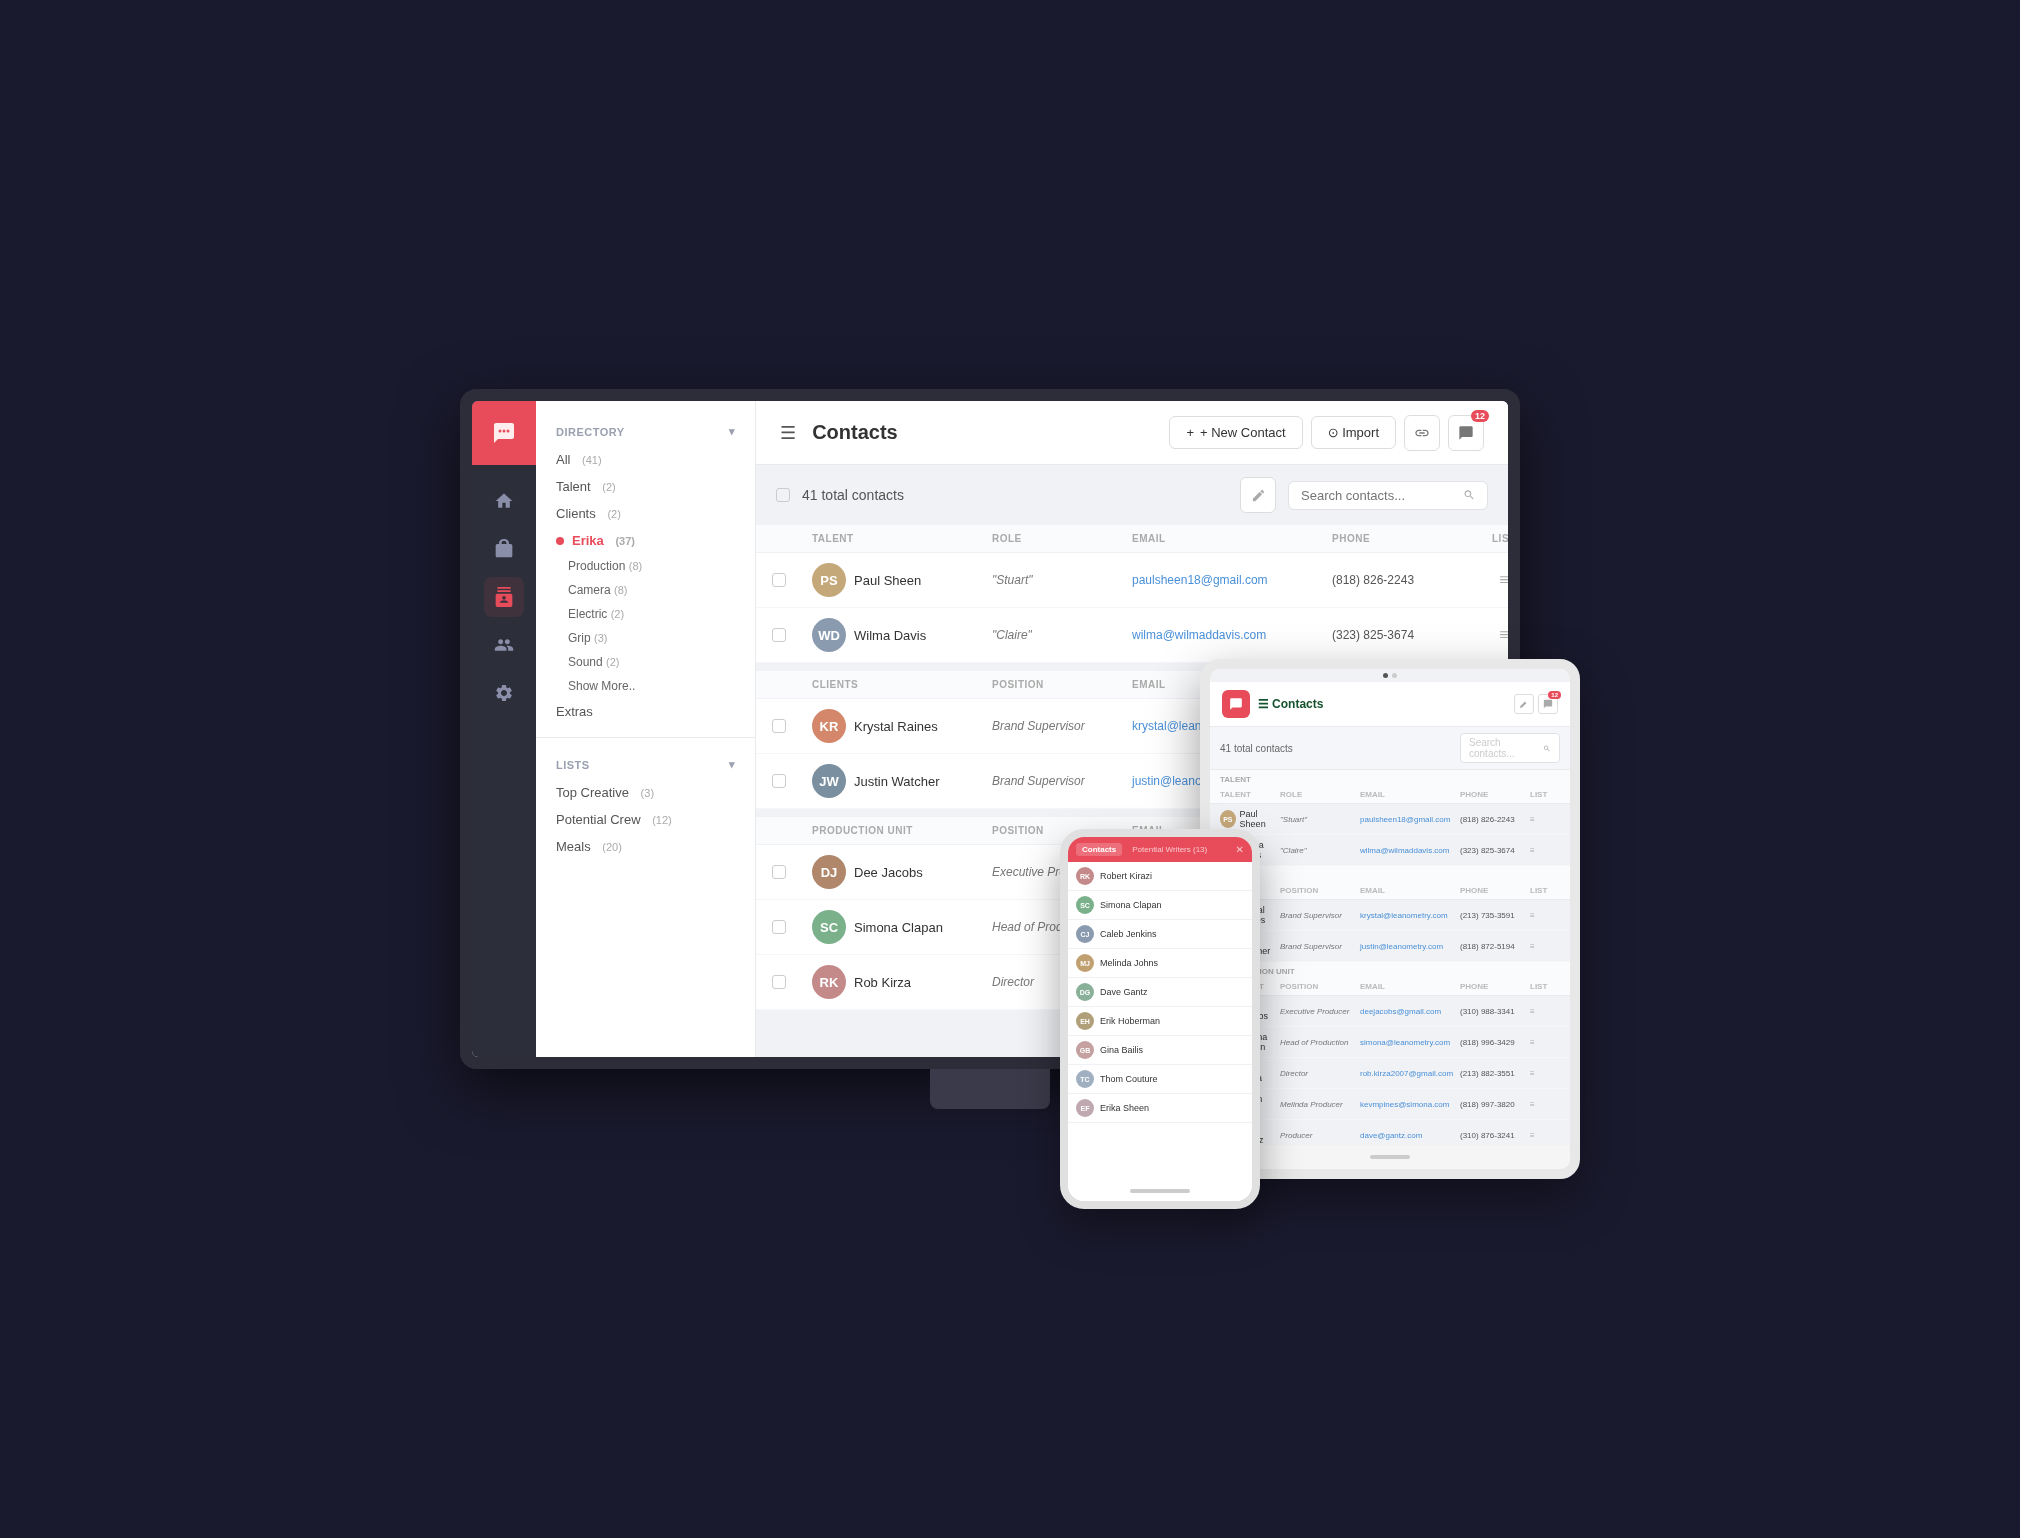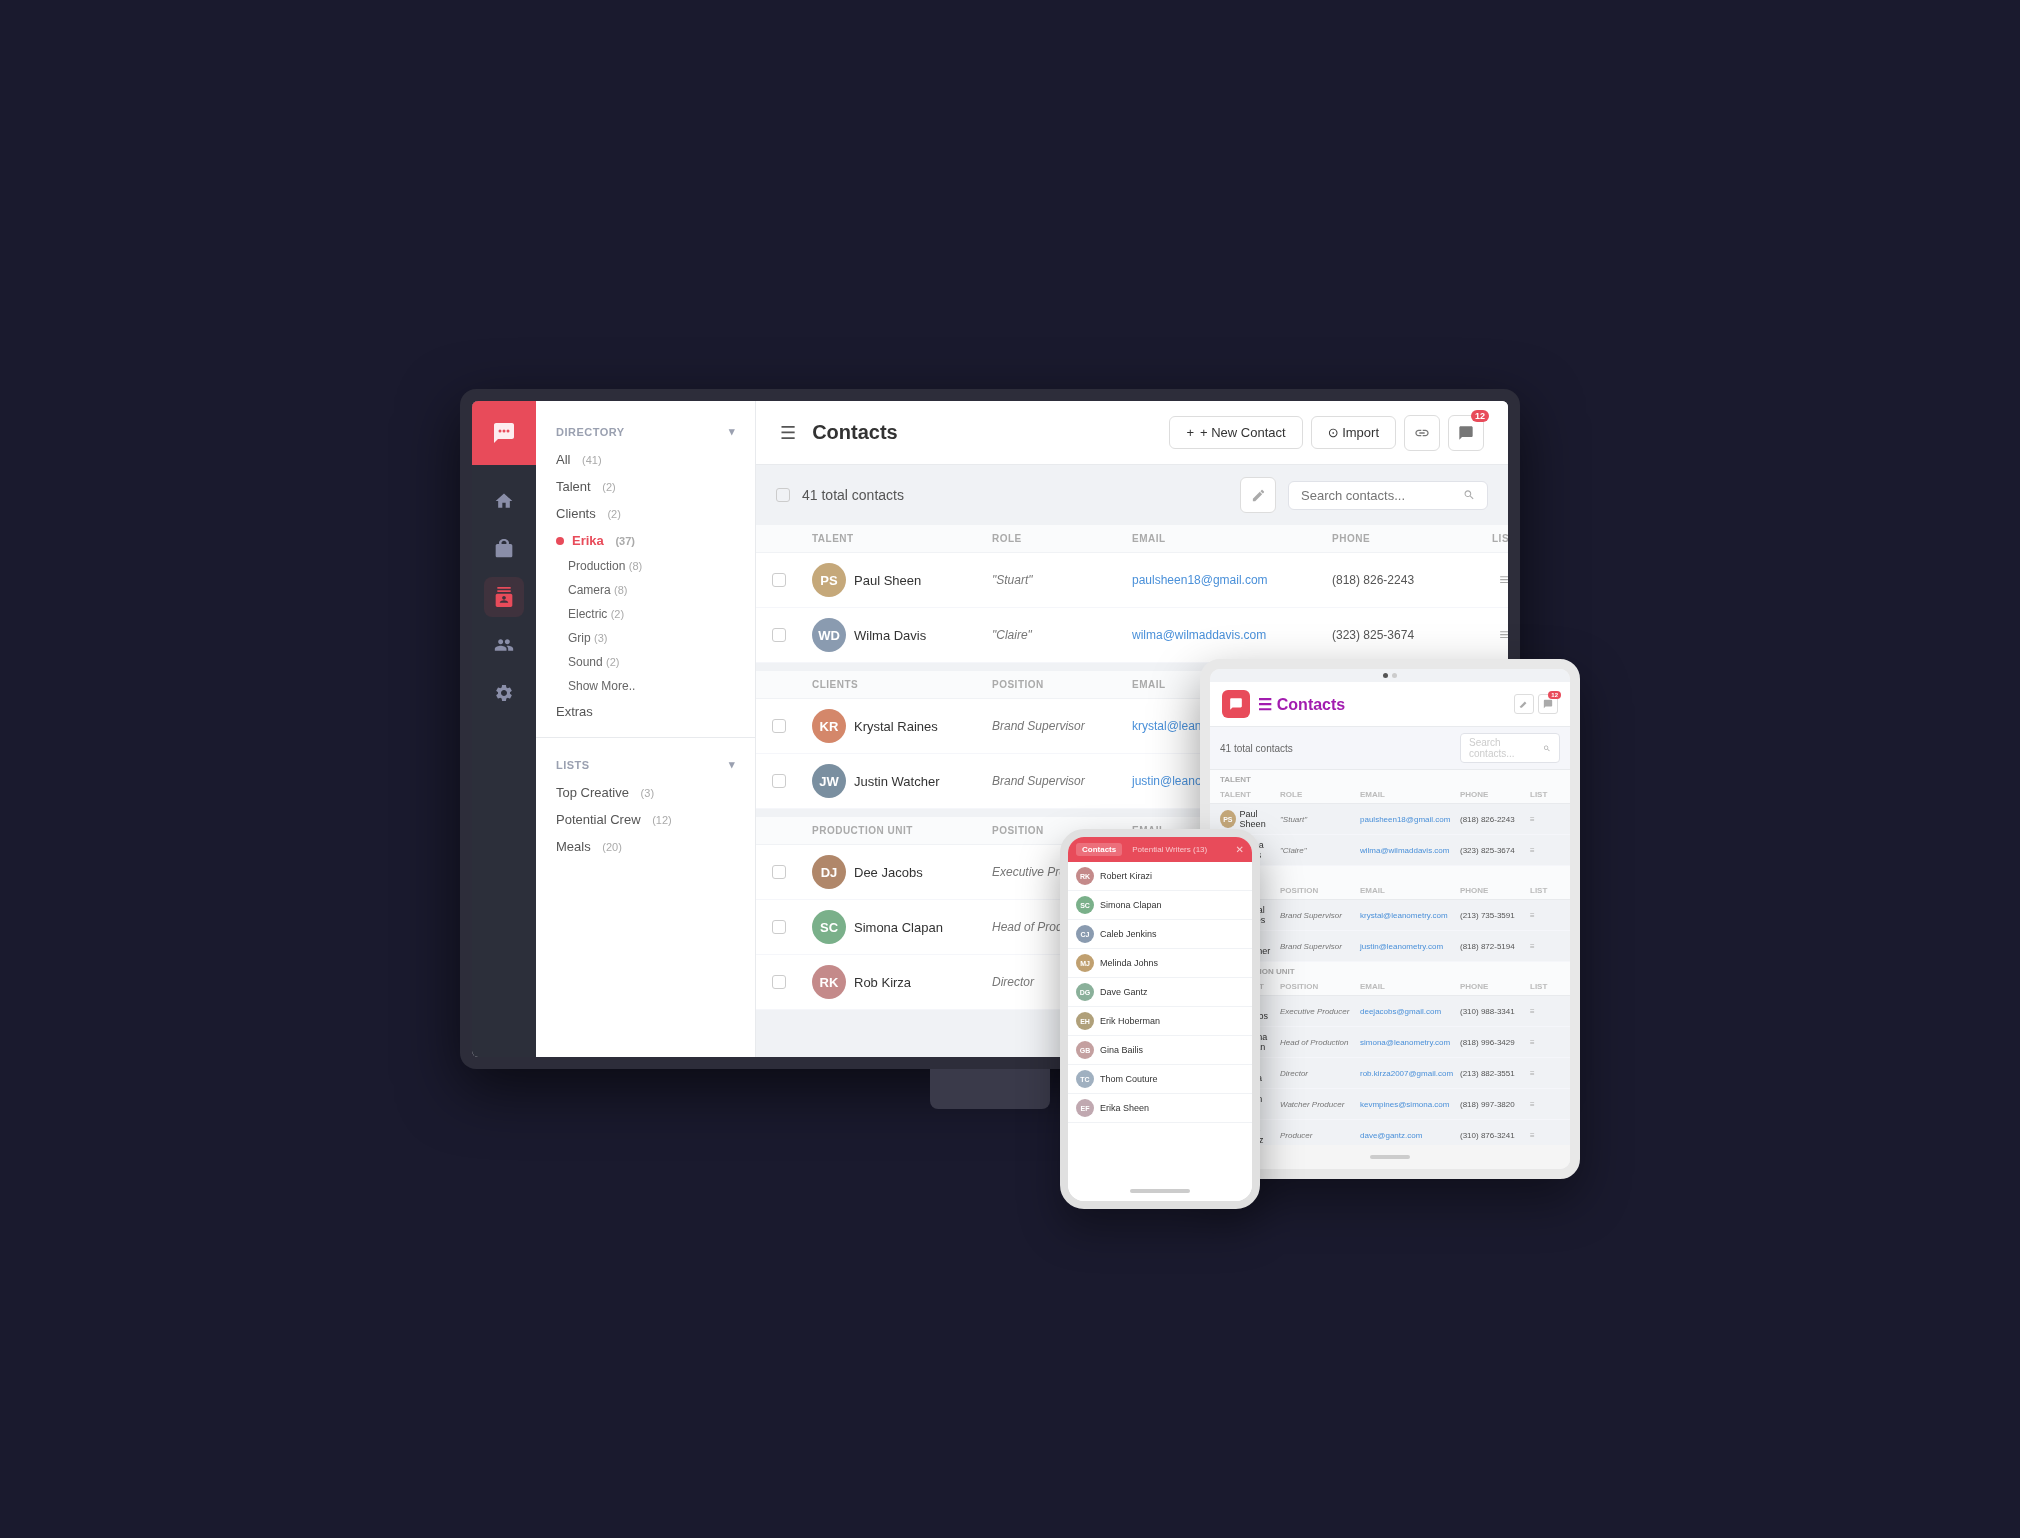--- a/index.html
+++ b/index.html
@@ -363,21 +363,21 @@
     }
     .tablet-logo {
       width: 28px;
       height: 28px;
       background: #e84b5a;
       border-radius: 6px;
       display: flex;
       align-items: center;
       justify-content: center;
     }
-    .tablet-title { font-size: 16px; font-weight: 600; color: #a21caf; flex: 1; }
+    .tablet-title { font-size: 12px; font-weight: 600; color: #14532d; flex: 1; }
     .tablet-toolbar {
       padding: 6px 10px;
       font-size: 10px;
       color: #666;
       background: #f5f6fa;
       border-bottom: 1px solid #e8eaed;
       display: flex;
       align-items: center;
       gap: 8px;
     }
@@ -945,21 +945,21 @@
           <span class="tablet-role-text">Director</span>
           <span class="tablet-email-text">rob.kirza2007@gmail.com</span>
           <span class="tablet-phone-text">(213) 882-3551</span>
           <span style="font-size:8px;color:#aaa;">≡</span>
         </div>
         <div class="tablet-row">
           <div style="display:flex;align-items:center;gap:4px;">
               <div class="mini-avatar" style="background:#9ab0c4;">KP</div>
               <span class="tablet-name">Kevin Pires</span>
             </div>
-          <span class="tablet-role-text">Watcher Producer</span>
+          <span class="tablet-role-text">Melinda Producer</span>
           <span class="tablet-email-text">kevmpines@simona.com</span>
           <span class="tablet-phone-text">(818) 997-3820</span>
           <span style="font-size:8px;color:#aaa;">≡</span>
         </div>
         <div class="tablet-row">
           <div style="display:flex;align-items:center;gap:4px;">
               <div class="mini-avatar" style="background:#8ab09a;">DG</div>
               <span class="tablet-name">Dave Gantz</span>
             </div>
           <span class="tablet-role-text">Producer</span>

